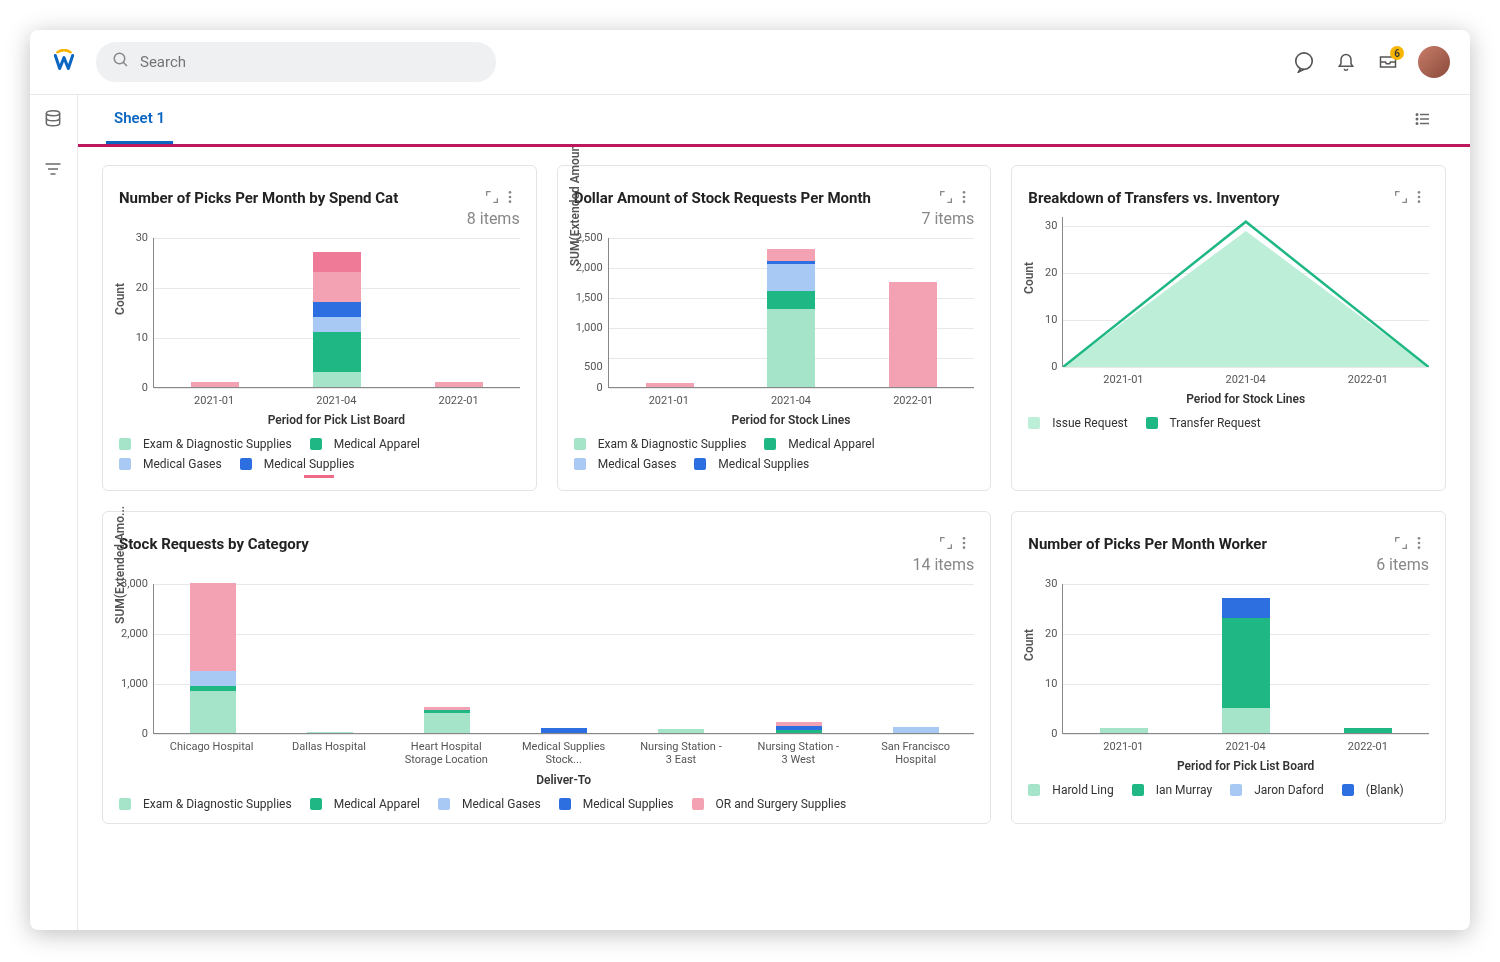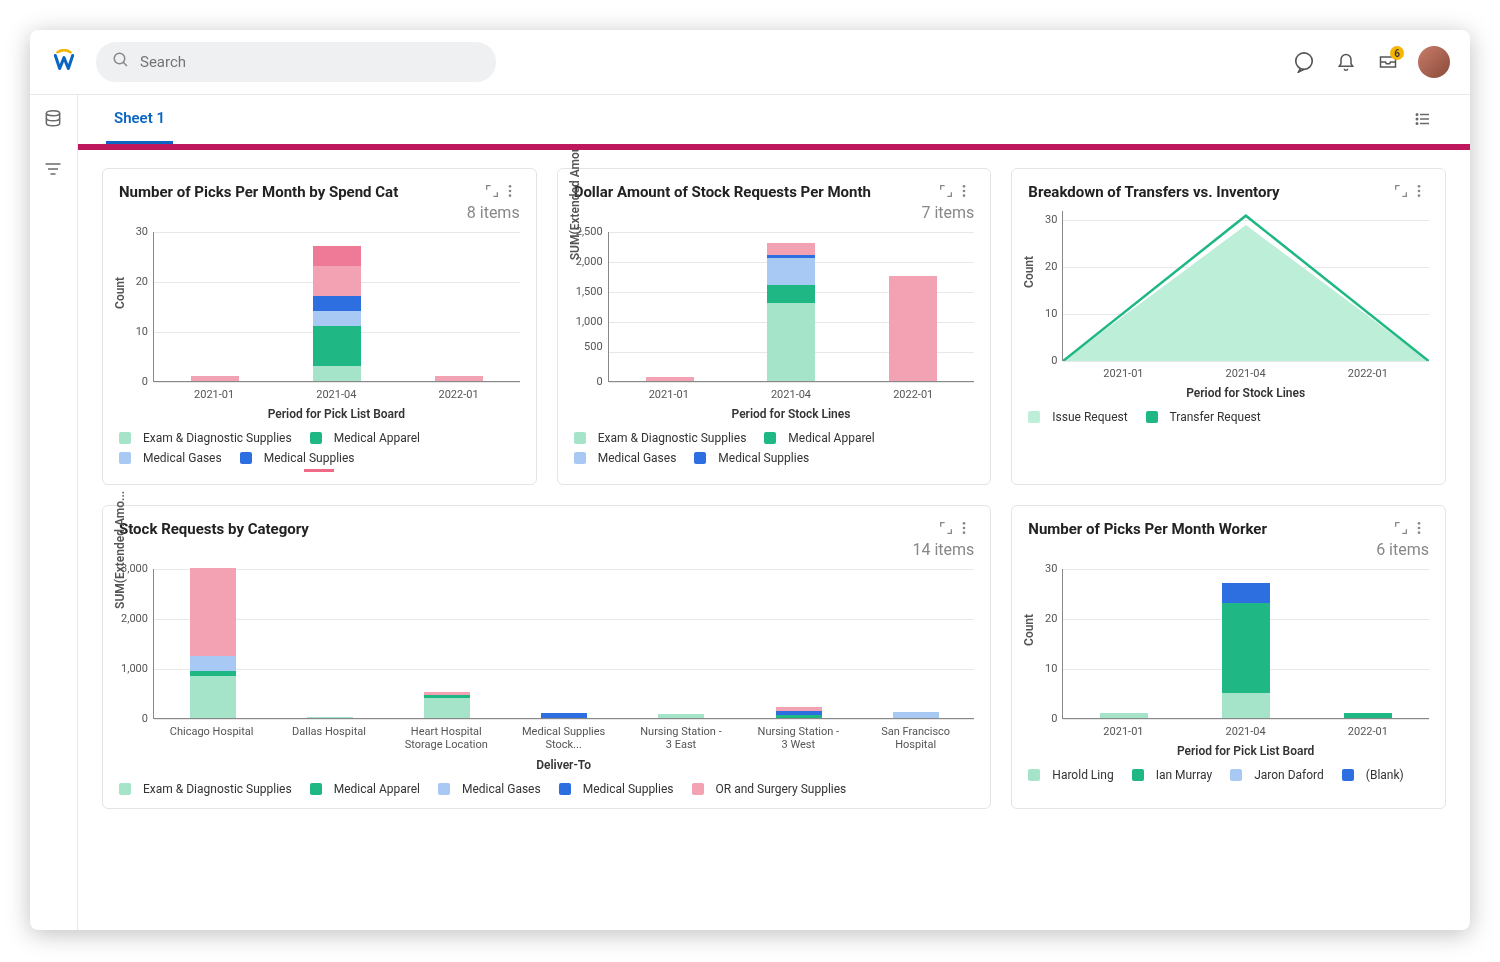--- a/index.html
+++ b/index.html
@@ -14,27 +14,27 @@
 .badge { position:absolute; top:-4px; right:-4px; background:#f7b500; color:#333; font-size:10px; border-radius:50%; width:14px; height:14px; display:flex; align-items:center; justify-content:center; font-weight:600;}
 .avatar { width: 32px; height: 32px; border-radius: 50%; background: linear-gradient(135deg,#c97d6a,#8a4a3a); }
 .titlebar { display:flex; align-items:center; padding: 14px 24px; border-bottom: 1px solid #e8e8e8; }
 .titlebar h1 { font-size: 22px; font-weight: 700; color:#222; flex:1;}
 .edit-btn { background:#f0f0f0; border-radius:20px; padding: 8px 22px; font-size:15px; font-weight:600; border:none; cursor:pointer; margin-right:18px;}
 .help { color:#0a66c2; font-size:15px; font-weight:600; text-decoration:underline; cursor:pointer;}
 .body { display:flex; flex:1; overflow:hidden;}
 .leftsb { width: 48px; border-right:1px solid #e8e8e8; display:flex; flex-direction:column; align-items:center; padding-top:14px; gap:28px;}
 .sbicon { width:22px; height:22px; color:#6a6a6a; cursor:pointer;}
 .main { flex:1; display:flex; flex-direction:column; overflow:hidden;}
-.tabs { display:flex; align-items:center; border-bottom:6px solid #be185d; padding: 0 28px;}
+.tabs { display:flex; align-items:center; border-bottom:3px solid #be185d; padding: 0 28px;}
 .tab { padding: 14px 8px; font-size:15px; font-weight:600; color:#0a66c2; border-bottom:3px solid #0a66c2; cursor:pointer;}
 .tabflex{flex:1;}
 .listicon{ width:20px;height:20px;color:#6a6a6a;cursor:pointer; margin-right:8px;}
 .cards { padding: 18px 24px; display:grid; grid-template-columns: repeat(3, 1fr); gap: 20px; overflow-y:auto;}
 .card { border:1px solid #e4e4e4; border-radius:6px; padding:14px 16px 12px 16px; background:#fff; display:flex; flex-direction:column;}
-.card-hd { display:flex; align-items:flex-start; gap:0;}
+.card-hd { display:flex; align-items:flex-start; gap:0;margin-top:9px;}
 .card-title { font-size:15px; font-weight:700; color:#222; flex:1;}
 .cicon { width:18px; height:18px; color:#888; cursor:pointer;}
 .itemct { text-align:right; color:#888; font-size:16px; margin-top:2px;}
 .plot { position:relative; margin-top:6px; }
 .ylabel { position:absolute; left:-6px; top:50%; transform: rotate(-90deg) translateX(50%); transform-origin: left top; font-size:12px; font-weight:600; color:#555; white-space:nowrap;}
 .plotarea { margin-left:34px; margin-top:4px; }
 .grid { position:relative; height:150px; border-left:1px solid #888; border-bottom:1px solid #888;}
 .yline { position:absolute; left:0; right:0; border-top:1px solid #e8e8e8;}
 .ytick { position:absolute; left:-6px; transform:translateX(-100%); font-size:11px; color:#555;}
 .bars { position:absolute; left:0; right:0; bottom:0; top:0; display:flex; justify-content:space-around; align-items:flex-end;}
@@ -205,21 +205,21 @@
                 </svg></div>
     </div>
     <div class="itemct">7 items</div>
     <div class="plot">
       <div class="ylabel">SUM(Extended Amount)</div>
       <div class="plotarea">
         <div class="grid" style="height:150px">
                   <div class="yline" style="top:150px"></div>
                   <div class="ytick" style="top:143px">0</div>
                   <div class="yline" style="top:120px"></div>
-                  <div class="ytick" style="top:108px">500</div>
+                  <div class="ytick" style="top:122px">500</div>
                   <div class="yline" style="top:90px"></div>
                   <div class="ytick" style="top:83px">1,000</div>
                   <div class="yline" style="top:60px"></div>
                   <div class="ytick" style="top:53px">1,500</div>
                   <div class="yline" style="top:30px"></div>
                   <div class="ytick" style="top:23px">2,000</div>
                   <div class="yline" style="top:0px"></div>
                   <div class="ytick" style="top:-7px">2,500</div>
                   <div class="bars">
                     <div class="barcol" style="width:48px">

